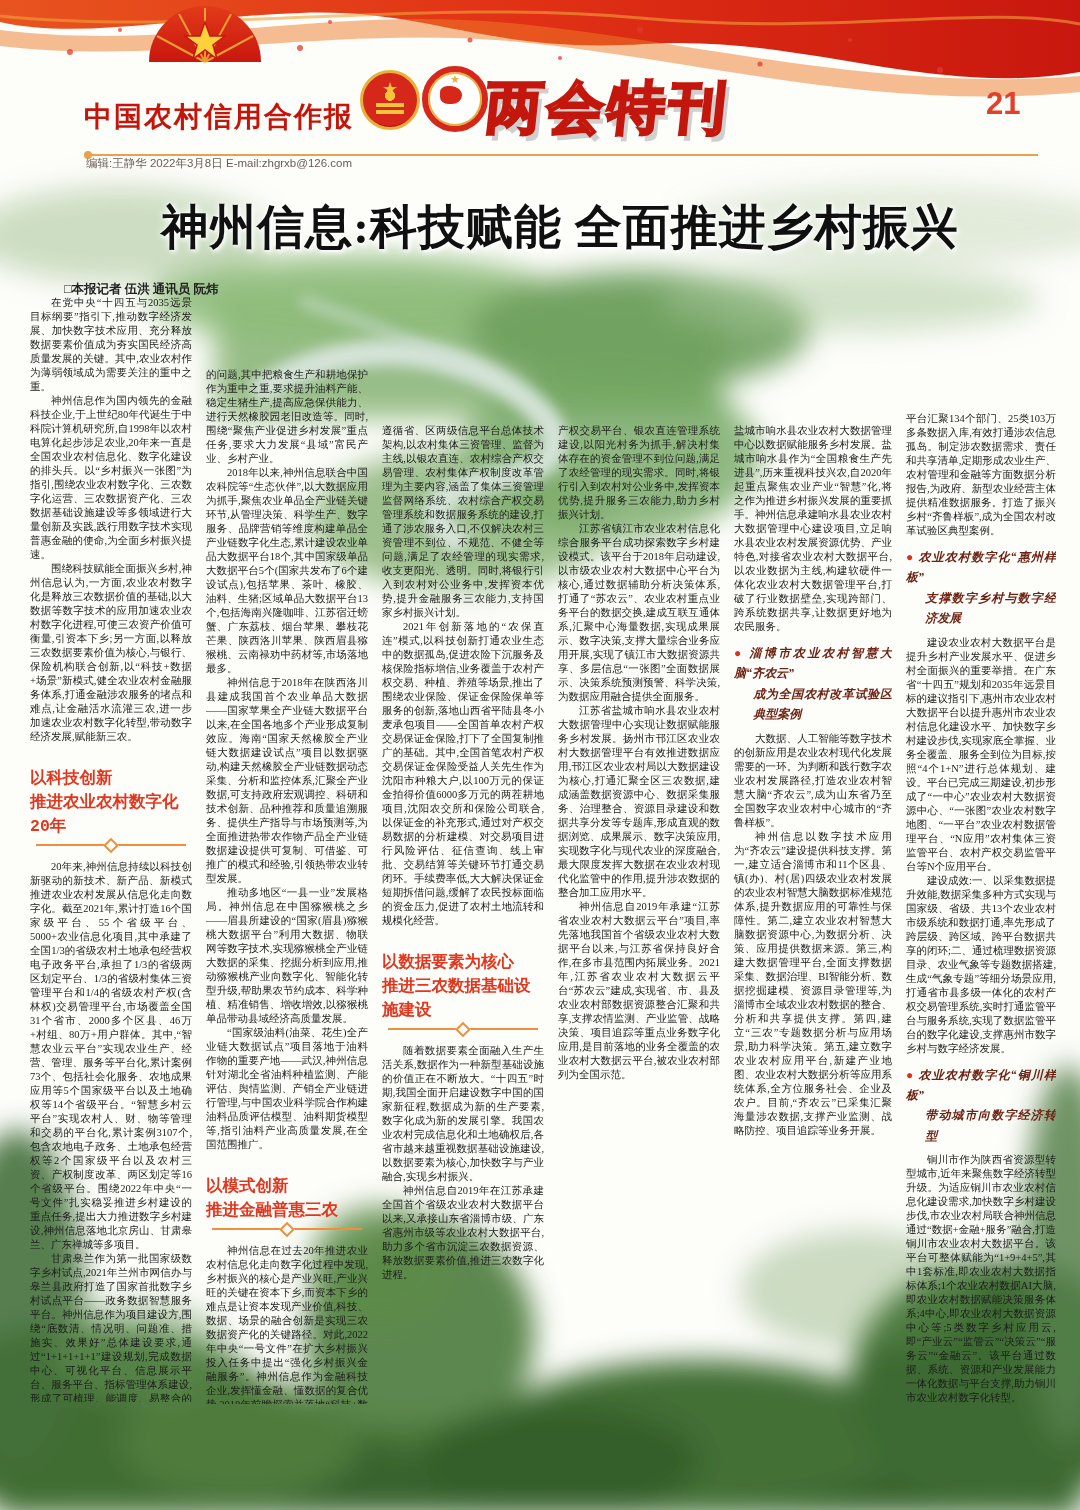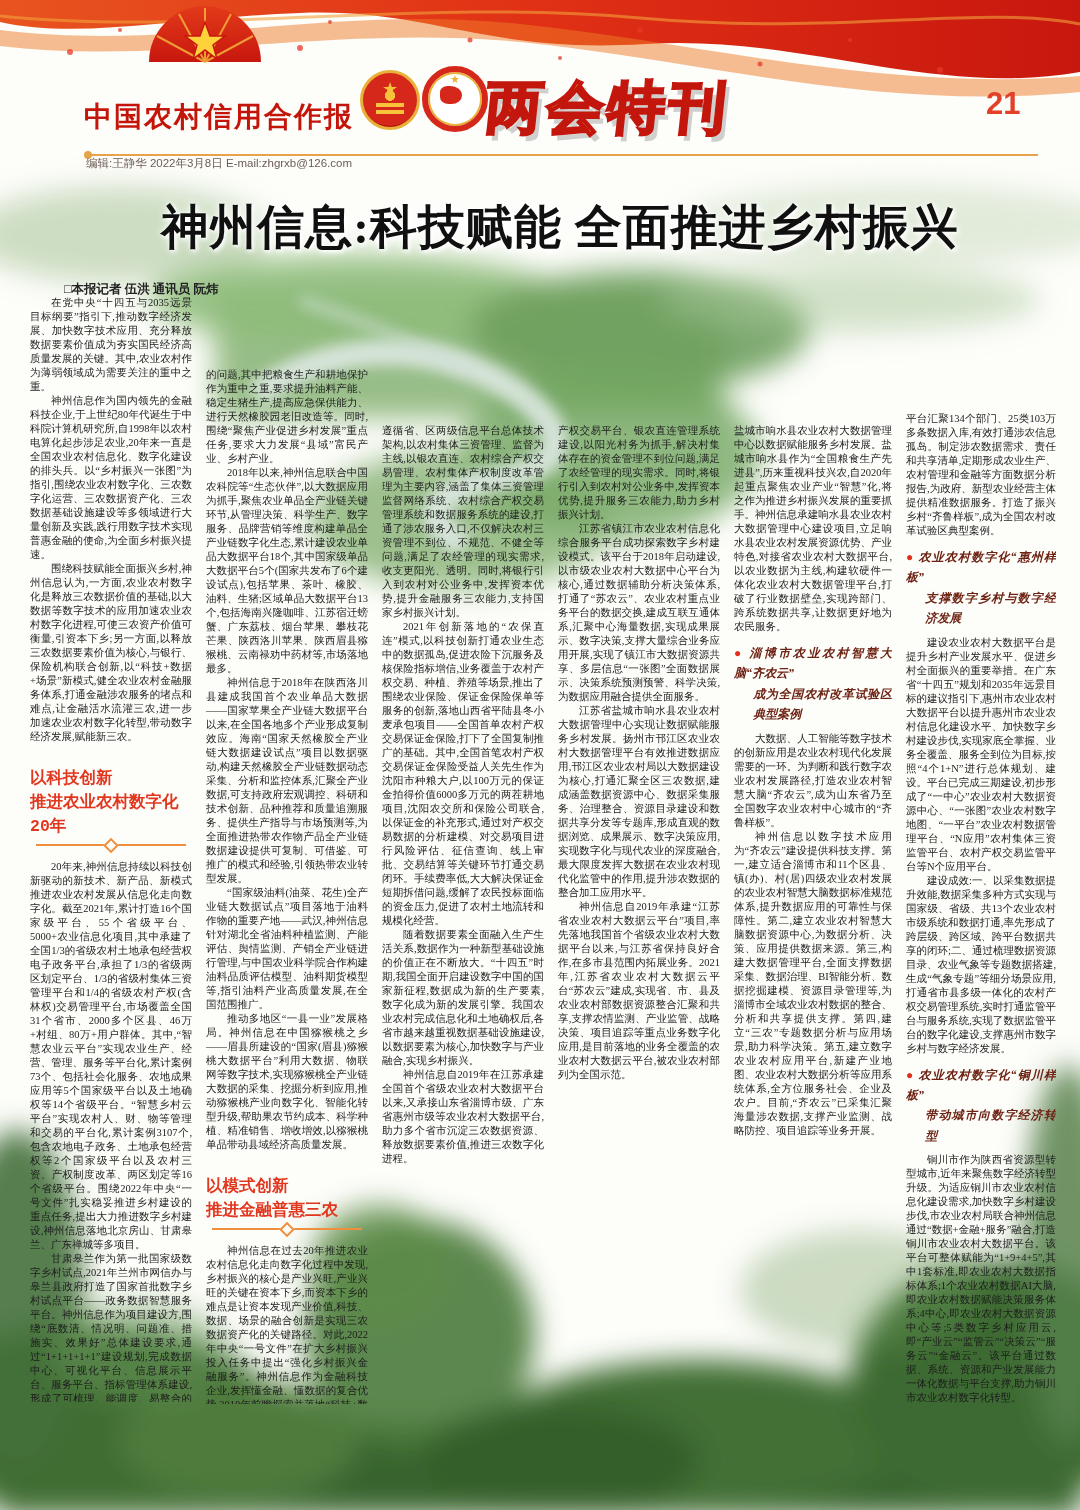--- a/index.html
+++ b/index.html
@@ -150,32 +150,37 @@
         <div>推进农业农村数字化20年</div>
         <div class="rule"></div>
       </div>
       <p class="para">20年来,神州信息持续以科技创新驱动的新技术、新产品、新模式推进农业农村发展从信息化走向数字化。截至2021年,累计打造16个国家级平台、55个省级平台、5000+农业信息化项目,其中承建了全国1/3的省级农村土地承包经营权电子政务平台,承担了1/3的省级两区划定平台、1/3的省级村集体三资管理平台和1/4的省级农村产权(含林权)交易管理平台,市场覆盖全国31个省市、2000多个区县、46万+村组、80万+用户群体。其中,“智慧农业云平台”实现农业生产、经营、管理、服务等平台化,累计案例73个、包括社会化服务、农地成果应用等5个国家级平台以及土地确权等14个省级平台。“智慧乡村云平台”实现农村人、财、物等管理和交易的平台化,累计案例3107个,包含农地电子政务、土地承包经营权等2个国家级平台以及农村三资、产权制度改革、两区划定等16个省级平台。围绕2022年中央“一号文件”扎实稳妥推进乡村建设的重点任务,提出大力推进数字乡村建设,神州信息落地北京房山、甘肃皋兰、广东禅城等多项目。</p>
       <p class="para">甘肃皋兰作为第一批国家级数字乡村试点,2021年兰州市网信办与皋兰县政府打造了国家首批数字乡村试点平台——政务数据智慧服务平台。神州信息作为项目建设方,围绕“底数清、情况明、问题准、措施实、效果好”总体建设要求,通过“1+1+1+1+1”建设规划,完成数据中心、可视化平台、信息展示平台、服务平台、指标管理体系建设,形成了可梳理、能调度、易整合的数字乡村大数据信息资源体系,构建了跨部门、跨区域的数据采集共享工作格局,实现了皋兰县摸清农业产业需求,实现实时农业生产态势、惠农政策落实情况掌握,实现管理决策科学化、精准化、智慧化目标。皋兰县政务数据智慧服务平台作为全省数字乡村发展典型案例,为带动甘肃省全面推进数字乡村发展奠定了良好基础,为全面推进数字乡村建设探索积累了宝贵经验。</p>
     </div>
   <div class="col" style="left:206px;top:368px;width:162px;height:1036px;">
       <p class="para noindent">的问题,其中把粮食生产和耕地保护作为重中之重,要求提升油料产能、稳定生猪生产,提高应急保供能力、进行天然橡胶园老旧改造等。同时,围绕“聚焦产业促进乡村发展”重点任务,要求大力发展“县域”富民产业、乡村产业。</p>
       <p class="para">2018年以来,神州信息联合中国农科院等“生态伙伴”,以大数据应用为抓手,聚焦农业单品全产业链关键环节,从管理决策、科学生产、数字服务、品牌营销等维度构建单品全产业链数字化生态,累计建设农业单品大数据平台18个,其中国家级单品大数据平台5个(国家共发布了6个建设试点),包括苹果、茶叶、橡胶、油料、生猪;区域单品大数据平台13个,包括海南兴隆咖啡、江苏宿迁螃蟹、广东荔枝、烟台苹果、攀枝花芒果、陕西洛川苹果、陕西眉县猕猴桃、云南禄劝中药材等,市场落地最多。</p>
       <p class="para">神州信息于2018年在陕西洛川县建成我国首个农业单品大数据——国家苹果全产业链大数据平台以来,在全国各地多个产业形成复制效应。海南“国家天然橡胶全产业链大数据建设试点”项目以数据驱动,构建天然橡胶全产业链数据动态采集、分析和监控体系,汇聚全产业数据,可支持政府宏观调控、科研和技术创新、品种推荐和质量追溯服务、提供生产指导与市场预测等,为全面推进热带农作物产品全产业链数据建设提供可复制、可借鉴、可推广的模式和经验,引领热带农业转型发展。</p>
+      <p class="para">推动多地区“一县一业”发展格局。神州信息在中国猕猴桃之乡——眉县所建设的“国家(眉县)猕猴桃大数据平台”利用大数据、物联网等数字技术,实现猕猴桃全产业链大数据的采集、挖掘分析到应用,推动猕猴桃产业向数字化、智能化转型升级,帮助果农节约成本、科学种植、精准销售、增收增效,以猕猴桃单品带动县域经济高质量发展。</p>
       <p class="para">“国家级油料(油菜、花生)全产业链大数据试点”项目落地于油料作物的重要产地——武汉,神州信息针对湖北全省油料种植监测、产能评估、舆情监测、产销全产业链进行管理,与中国农业科学院合作构建油料品质评估模型、油料期货模型等,指引油料产业高质量发展,在全国范围推广。</p>
-      <p class="para">推动多地区“一县一业”发展格局。神州信息在中国猕猴桃之乡——眉县所建设的“国家(眉县)猕猴桃大数据平台”利用大数据、物联网等数字技术,实现猕猴桃全产业链大数据的采集、挖掘分析到应用,推动猕猴桃产业向数字化、智能化转型升级,帮助果农节约成本、科学种植、精准销售、增收增效,以猕猴桃单品带动县域经济高质量发展。</p>
       <div class="sec-head">
         <div>以模式创新</div>
         <div>推进金融普惠三农</div>
         <div class="rule"></div>
       </div>
       <p class="para">神州信息在过去20年推进农业农村信息化走向数字化过程中发现,乡村振兴的核心是产业兴旺,产业兴旺的关键在资本下乡,而资本下乡的难点是让资本发现产业价值,科技、数据、场景的融合创新是实现三农数据资产化的关键路径。对此,2022年中央“一号文件”在扩大乡村振兴投入任务中提出“强化乡村振兴金融服务”。神州信息作为金融科技企业,发挥懂金融、懂数据的复合优势,2018年前瞻探索并落地“科技+数据+场景”金融服务模式。在政策引导、安全合规的前提下,以数据为核心,紧扣三农场景的金融服务需要,与金融机构密切合作,联合创新,健全金融普惠三农产品及服务体系,目前已与银行、保险等640余家金融机构合作,有效助力中、农、工、建、邮储等国有大行普惠金融。其中,“银农直连”模式打通农村集体资产管理、产权交易,阳光村务便民服务,农户贷及粮补等两权抵押,农业单品全产业链产融结合,动态评估抵质押等服务提供系列解决方案,助力农业农村授信和融资,享受金融服务,服务覆盖全国31个省市600个县区,80万+用户群体。</p>
     </div>
   <div class="col" style="left:382px;top:424px;width:162px;height:982px;">
       <p class="para noindent">遵循省、区两级信息平台总体技术架构,以农村集体三资管理、监督为主线,以银农直连、农村综合产权交易管理、农村集体产权制度改革管理为主要内容,涵盖了集体三资管理监督网络系统、农村综合产权交易管理系统和数据服务系统的建设,打通了涉农服务入口,不仅解决农村三资管理不到位、不规范、不健全等问题,满足了农经管理的现实需求,收支更阳光、透明。同时,将银行引入到农村对公业务中,发挥资本优势,提升金融服务三农能力,支持国家乡村振兴计划。</p>
       <p class="para">2021年创新落地的“农保直连”模式,以科技创新打通农业生态中的数据孤岛,促进农险下沉服务及核保险指标增信,业务覆盖于农村产权交易、种植、养殖等场景,推出了围绕农业保险、保证金保险保单等服务的创新,落地山西省平陆县冬小麦承包项目——全国首单农村产权交易保证金保险,打下了全国复制推广的基础。其中,全国首笔农村产权交易保证金保险受益人关先生作为沈阳市种粮大户,以100万元的保证金拍得价值6000多万元的两茬耕地项目,沈阳农交所和保险公司联合,以保证金的补充形式,通过对产权交易数据的分析建模、对交易项目进行风险评估、征信查询、线上审批、交易结算等关键环节打通交易闭环。手续费率低,大大解决保证金短期拆借问题,缓解了农民投标面临的资金压力,促进了农村土地流转和规模化经营。</p>
+      <div class="sec-head">
+        <div>以数据要素为核心</div>
+        <div>推进三农数据基础设施建设</div>
+        <div class="rule"></div>
+      </div>
       <p class="para">随着数据要素全面融入生产生活关系,数据作为一种新型基础设施的价值正在不断放大。“十四五”时期,我国全面开启建设数字中国的国家新征程,数据成为新的生产要素,数字化成为新的发展引擎。我国农业农村完成信息化和土地确权后,各省市越来越重视数据基础设施建设,以数据要素为核心,加快数字与产业融合,实现乡村振兴。</p>
       <p class="para">神州信息自2019年在江苏承建全国首个省级农业农村大数据平台以来,又承接山东省淄博市级、广东省惠州市级等农业农村大数据平台,助力多个省市沉淀三农数据资源、释放数据要素价值,推进三农数字化进程。</p>
     </div>
   <div class="col" style="left:558px;top:424px;width:162px;height:982px;">
       <p class="para noindent">产权交易平台、银农直连管理系统建设,以阳光村务为抓手,解决村集体存在的资金管理不到位问题,满足了农经管理的现实需求。同时,将银行引入到农村对公业务中,发挥资本优势,提升服务三农能力,助力乡村振兴计划。</p>
       <p class="para">江苏省镇江市农业农村信息化综合服务平台成功探索数字乡村建设模式。该平台于2018年启动建设,以市级农业农村大数据中心平台为核心,通过数据辅助分析决策体系,打通了“苏农云”、农业农村重点业务平台的数据交换,建成互联互通体系,汇聚中心海量数据,实现成果展示、数字决策,支撑大量综合业务应用开展,实现了镇江市大数据资源共享、多层信息“一张图”全面数据展示、决策系统预测预警、科学决策,为数据应用融合提供全面服务。</p>
       <p class="para">江苏省盐城市响水县农业农村大数据管理中心实现让数据赋能服务乡村发展。扬州市邗江区农业农村大数据管理平台有效推进数据应用,邗江区农业农村局以大数据建设为核心,打通汇聚全区三农数据,建成涵盖数据资源中心、数据采集服务、治理整合、资源目录建设和数据共享分发等专题库,形成直观的数据浏览、成果展示、数字决策应用,实现数字化与现代农业的深度融合,最大限度发挥大数据在农业农村现代化监管中的作用,提升涉农数据的整合加工应用水平。</p>
       <p class="para">神州信息自2019年承建“江苏省农业农村大数据云平台”项目,率先落地我国首个省级农业农村大数据平台以来,与江苏省保持良好合作,在多市县范围内拓展业务。2021年,江苏省农业农村大数据云平台“苏农云”建成,实现省、市、县及农业农村部数据资源整合汇聚和共享,支撑农情监测、产业监管、战略决策、项目追踪等重点业务数字化应用,是目前落地的业务全覆盖的农业农村大数据云平台,被农业农村部列为全国示范。</p>
     </div>
   <div class="col" style="left:734px;top:424px;width:158px;height:982px;">

